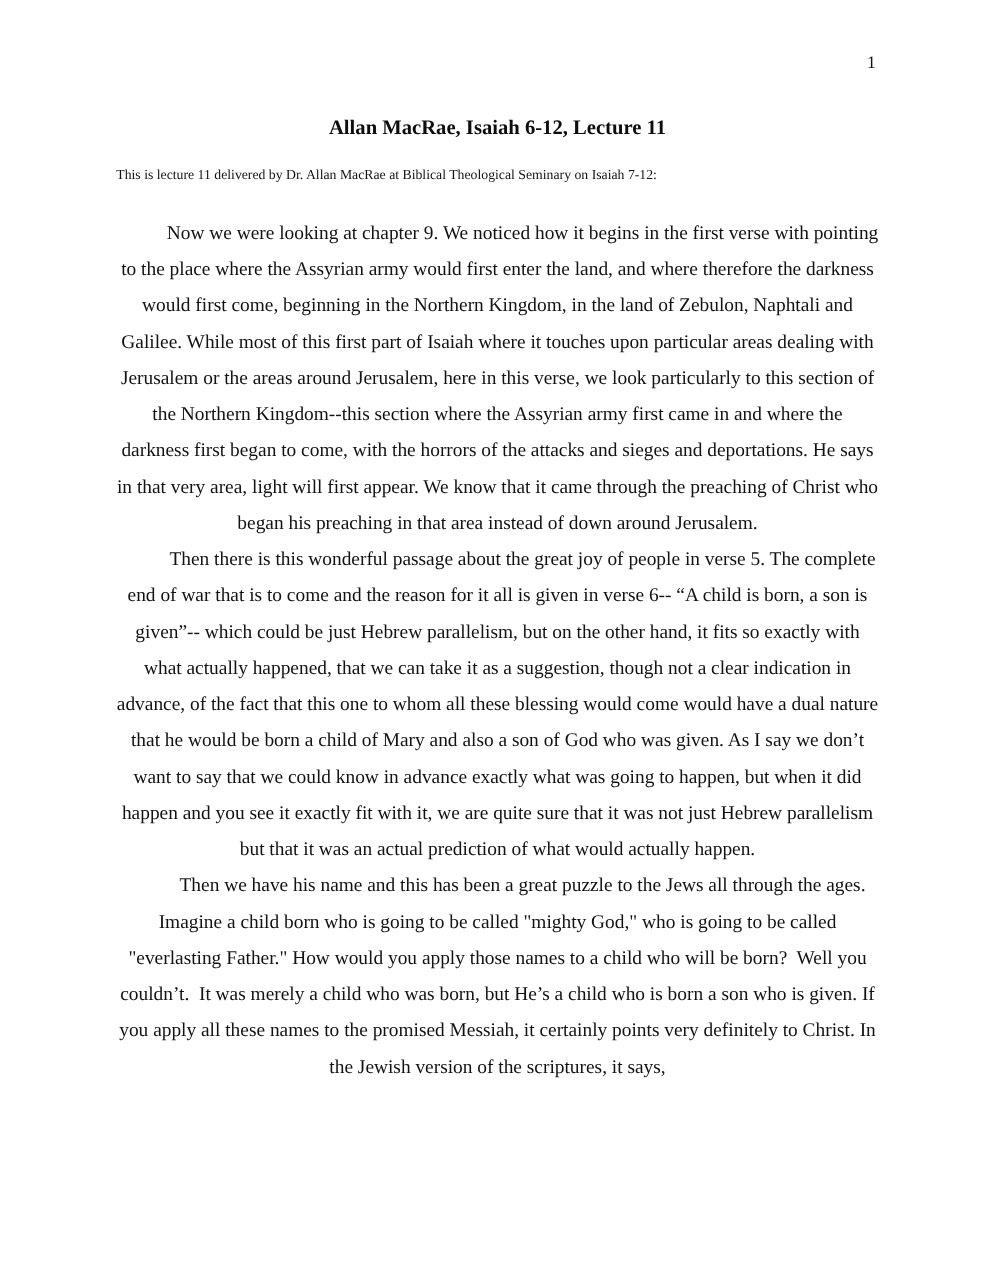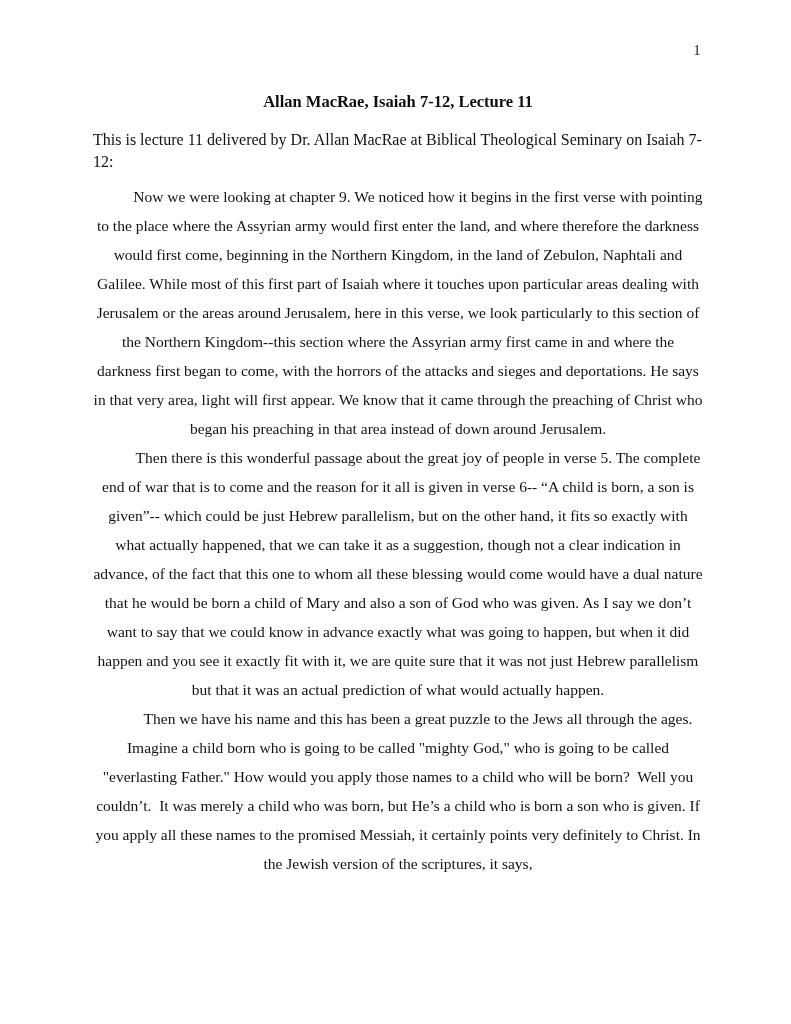--- a/index.html
+++ b/index.html
@@ -32,41 +32,41 @@
     }
     .doc-title {
       text-align: center;
       font-weight: bold;
       font-size: 16.5px;
       line-height: 20px;
       margin-bottom: 17px;
       color: #0d0d0d;
     }
     .intro-paragraph {
-      font-size: 16px;
+      font-size: 11px;
       line-height: 22px;
-      margin-bottom: 9px;
+      margin-bottom: 21px;
       white-space: pre-wrap;
     }
     .body-paragraph {
       font-size: 15.5px;
       line-height: 29px;
       text-indent: 40px;
       white-space: pre-wrap;
       text-align: center;
     }
   </style>
 </head>
 <body>
 
 <div class="page">
   <div class="page-number">1</div>
 
   <div class="content">
-    <div class="doc-title">Allan MacRae, Isaiah 7-12, Lecture 11</div>
+    <div class="doc-title">Allan MacRae, Isaiah 6-12, Lecture 11</div>
 
     <div class="intro-paragraph">This is lecture 11 delivered by Dr. Allan MacRae at Biblical Theological Seminary on Isaiah 7-12:</div>
 
     <div class="body-paragraph">Now we were looking at chapter 9. We noticed how it begins in the first verse with pointing to the place where the Assyrian army would first enter the land, and where therefore the darkness would first come, beginning in the Northern Kingdom, in the land of Zebulon, Naphtali and Galilee. While most of this first part of Isaiah where it touches upon particular areas dealing with Jerusalem or the areas around Jerusalem, here in this verse, we look particularly to this section of the Northern Kingdom--this section where the Assyrian army first came in and where the darkness first began to come, with the horrors of the attacks and sieges and deportations. He says in that very area, light will first appear. We know that it came through the preaching of Christ who began his preaching in that area instead of down around Jerusalem.</div>
 
     <div class="body-paragraph">Then there is this wonderful passage about the great joy of people in verse 5. The complete end of war that is to come and the reason for it all is given in verse 6-- “A child is born, a son is given”-- which could be just Hebrew parallelism, but on the other hand, it fits so exactly with what actually happened, that we can take it as a suggestion, though not a clear indication in advance, of the fact that this one to whom all these blessing would come would have a dual nature that he would be born a child of Mary and also a son of God who was given. As I say we don’t want to say that we could know in advance exactly what was going to happen, but when it did happen and you see it exactly fit with it, we are quite sure that it was not just Hebrew parallelism but that it was an actual prediction of what would actually happen.</div>
 
     <div class="body-paragraph">Then we have his name and this has been a great puzzle to the Jews all through the ages. Imagine a child born who is going to be called "mighty God," who is going to be called "everlasting Father." How would you apply those names to a child who will be born?  Well you couldn’t.  It was merely a child who was born, but He’s a child who is born a son who is given. If you apply all these names to the promised Messiah, it certainly points very definitely to Christ. In the Jewish version of the scriptures, it says,</div>
   </div>
 </div>

